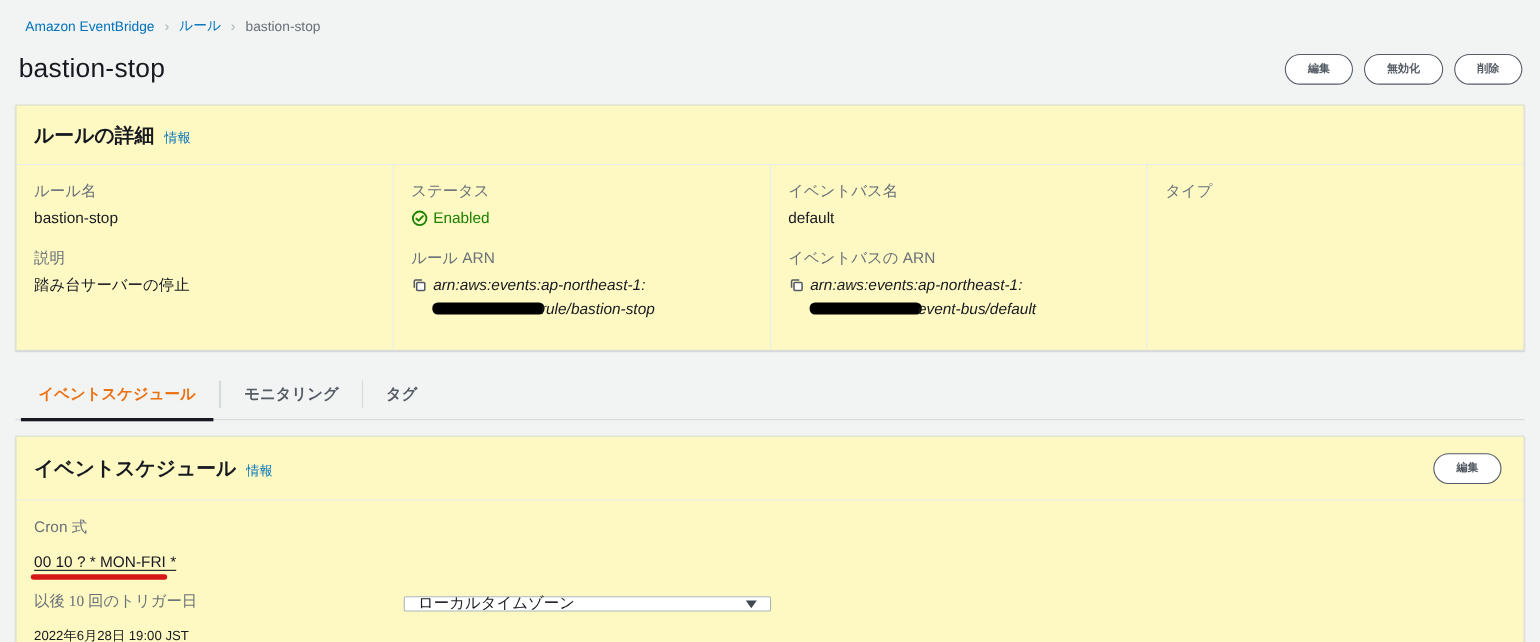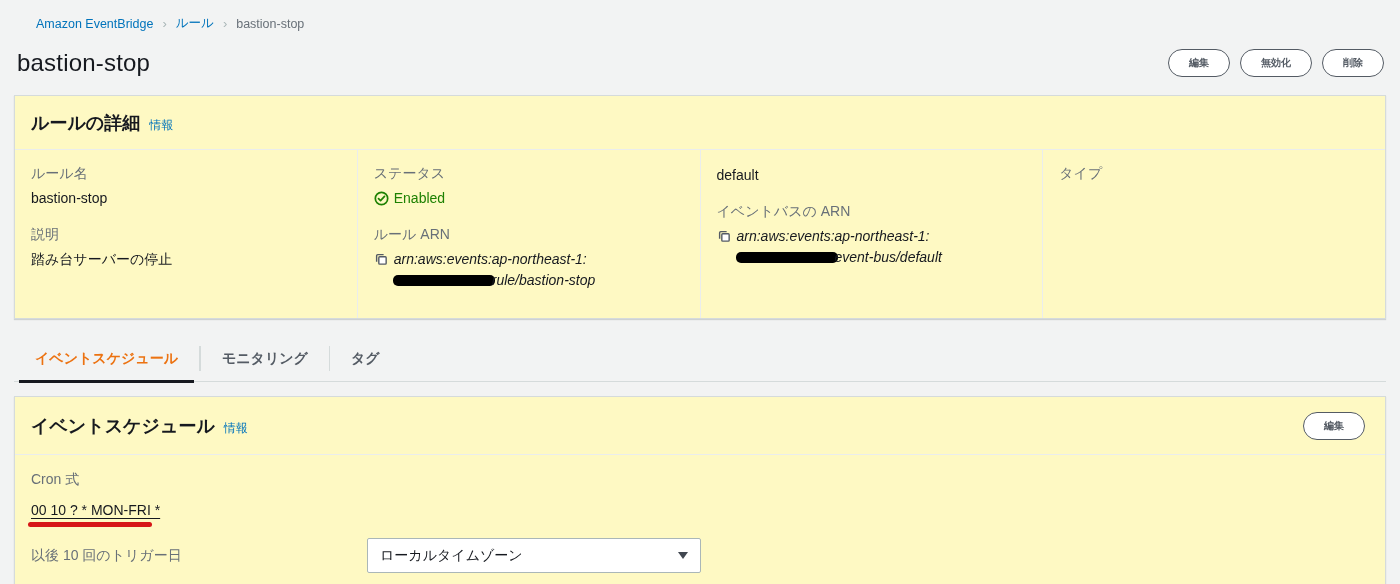--- a/index.html
+++ b/index.html
@@ -4,21 +4,21 @@
 <style>
   * { margin:0; padding:0; box-sizing:border-box; }
   html,body { width:1400px; height:584px; overflow:hidden; }
   body {
     font-family:"Liberation Sans","DejaVu Sans",sans-serif;
     background:#f2f3f3; color:#16191f; font-size:14px;
   }
   a { text-decoration:none; cursor:pointer; }
 
   
-  .breadcrumb { padding:15px 0 0 36px; font-size:12.5px; display:flex; align-items:center; gap:9px; }
+  .breadcrumb { padding:15px 0 0 23px; font-size:12.5px; display:flex; align-items:center; gap:9px; }
   .crumb-link { color:#0073bb; }
   .crumb-sep { color:#aab7b8; font-size:13px; }
   .crumb-current { color:#687078; }
 
   
   .page-head { display:flex; justify-content:space-between; align-items:center; padding:17px 16px 18px 17px; }
   .page-title { font-size:24px; font-weight:400; color:#16191f; letter-spacing:.2px; }
   .actions { display:flex; gap:10px; }
   .btn {
     background:#fff; border:1px solid #545b64; color:#545b64;
@@ -53,24 +53,24 @@
   .tab.active::after { content:""; position:absolute; left:5px; right:5px; bottom:-2px; height:3px; background:#16191f; }
   .tab-sep { width:1px; height:25px; background:#d5dbdb; margin-bottom:4px; }
 
   .card2 { margin-top:14px; height:260px; }
 
   
   .sched-body { padding:16px 20px 0 16px; }
   .cron-label { color:#687078; margin-bottom:13px; }
   .cron-value { display:inline-block; color:#16191f; text-decoration:underline; text-underline-offset:3px; }
   .red-mark { width:124px; height:5px; background:#d61717; border-radius:3px; margin:4px 0 0 -3px; }
-  .trigger-row { display:flex; align-items:center; margin-top:11px; }
+  .trigger-row { display:flex; align-items:flex-end; margin-top:11px;font-family:Liberation Serif, serif; }
   .trigger-label { color:#687078; width:336px; flex:none; }
   .select-box {
-    width:334px; height:35px; background:#fff; border:1px solid #aab7b8; border-radius:2px;
+    width:334px; height:14px; background:#fff; border:1px solid #aab7b8; border-radius:2px;
     display:flex; align-items:center; justify-content:space-between; padding:0 12px; cursor:pointer;
   }
   .select-value { font-size:14px; color:#16191f; }
   .caret-down { width:0; height:0; border-left:5px solid transparent; border-right:5px solid transparent; border-top:7px solid #414750; }
   .date-list { margin-top:9px; }
   .date-item { font-size:12px; color:#16191f; padding:5px 0 6px; }
 </style>
 </head>
 <body>
 
@@ -133,20 +133,21 @@
                 <rect x="5.5" y="5.5" width="8.4" height="8.4" rx="1" fill="#fff" stroke="#545b64" stroke-width="1.6"></rect>
               </svg>
           </span>
           <span class="arn-text field-value"><span>arn:aws:events:ap-northeast-1:</span><span class="redacted"></span><span>rule/bastion-stop</span></span>
         </div>
       </div>
     </div>
 
     <div class="col">
       <div class="field">
+        <div class="field-label">イベントバス名</div>
         <div class="field-value">default</div>
       </div>
       <div class="field">
         <div class="field-label">イベントバスの ARN</div>
         <div class="arn-row">
           <span class="copy-icon">
             <svg width="14" height="14" viewBox="0 0 16 16">
                 <path d="M11 3 H4.3 A1.3 1.3 0 0 0 3 4.3 V11" fill="none" stroke="#545b64" stroke-width="1.6"></path>
                 <rect x="5.5" y="5.5" width="8.4" height="8.4" rx="1" fill="#fff" stroke="#545b64" stroke-width="1.6"></rect>
               </svg>

